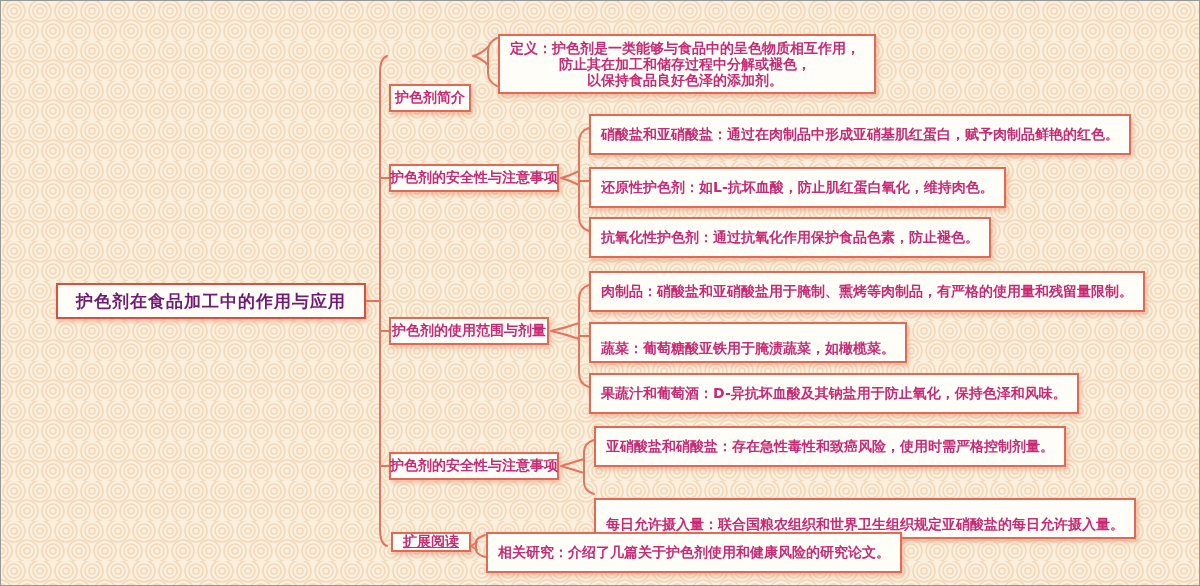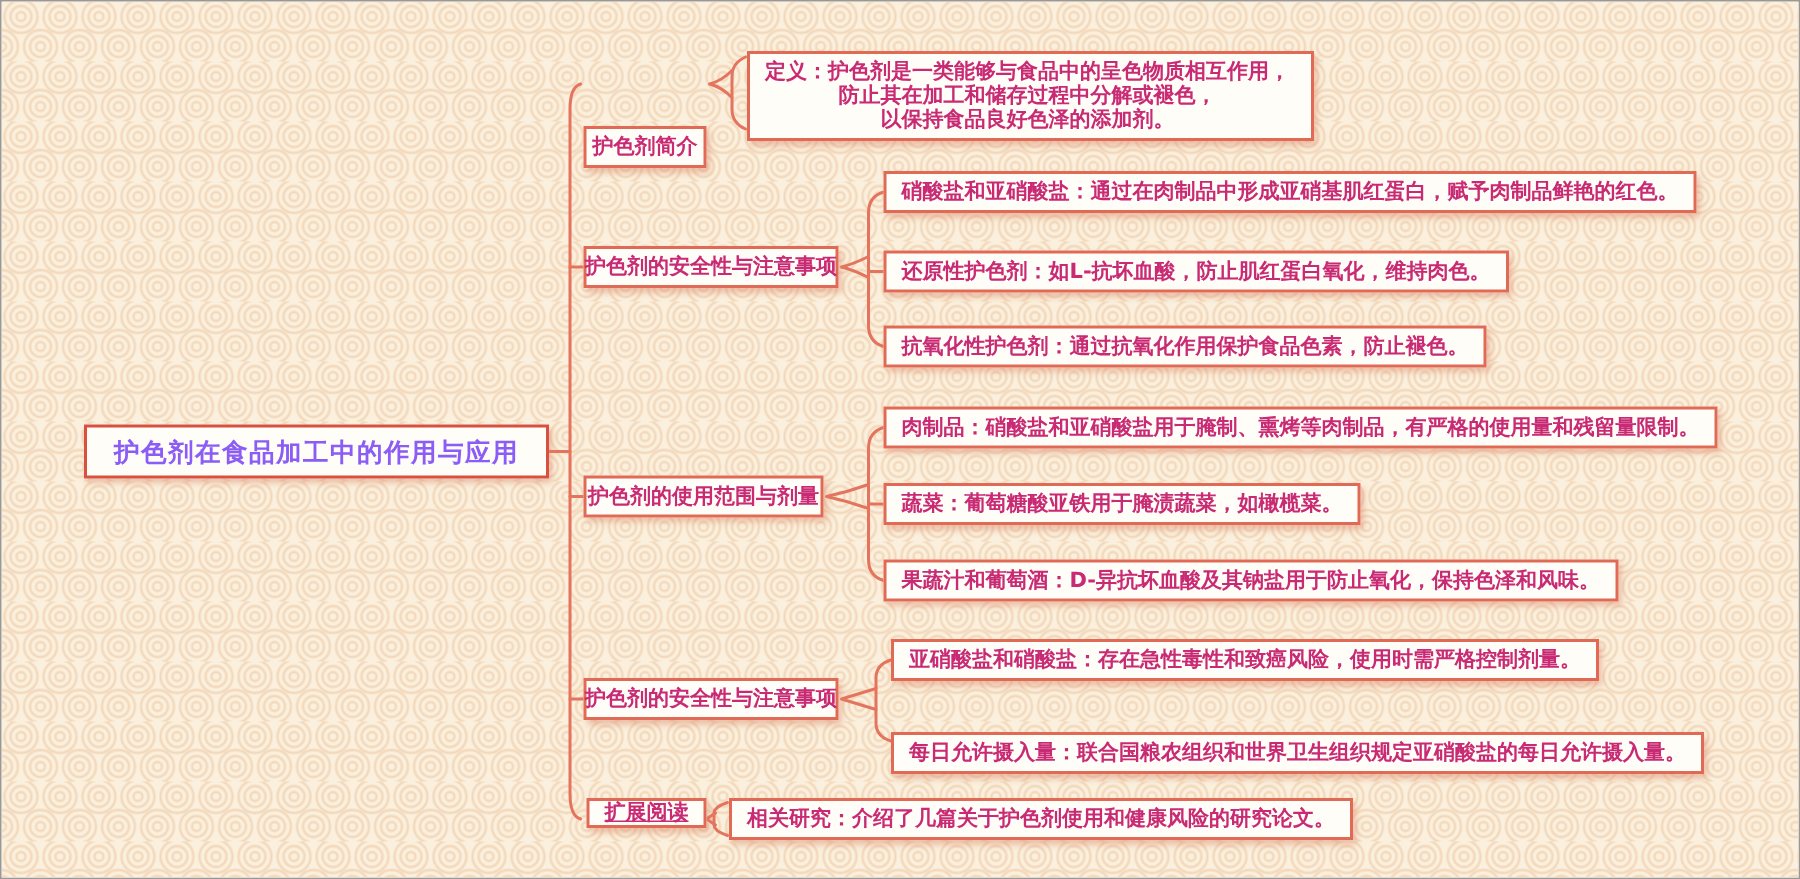--- a/index.html
+++ b/index.html
@@ -20,33 +20,33 @@
     border:2px solid #e06a55;
     color:#c92a74;
     font-weight:bold;
     white-space:nowrap;
     display:flex;align-items:center;
     box-shadow:2px 3px 4px rgba(220,135,105,.45);
     z-index:2;
   }
   .root-node{
     border-color:#d8503f;
-    color:#8b5cf6;
+    color:#701a75;
     font-size:17px;
     justify-content:center;
     letter-spacing:1px;
   }
   .topic{
     font-size:14px;
     justify-content:center;
   }
   .child{
     font-size:14px;
     padding:3px 10px;
-    height:28px;
+    height:41px;
   }
   .child.multiline{
     white-space:pre-line;
     height:auto;
     line-height:16px;
     padding:4px 10px;
   }
 </style>
 </head>
 <body>
@@ -137,21 +137,21 @@
   <div class="node child" style="left:588px;top:372px;">
     <span>果蔬汁和葡萄酒：D-异抗坏血酸及其钠盐用于防止氧化，保持色泽和风味。</span>
   </div>
 
   <div class="node topic" style="left:388px;top:451px;width:170px;height:28px;">
     <span>护色剂的安全性与注意事项</span>
   </div>
   <div class="node child" style="left:593px;top:425px;">
     <span>亚硝酸盐和硝酸盐：存在急性毒性和致癌风险，使用时需严格控制剂量。</span>
   </div>
-  <div class="node child" style="left:593px;top:487px;">
+  <div class="node child" style="left:593px;top:497px;align-items:flex-end;">
     <span>每日允许摄入量：联合国粮农组织和世界卫生组织规定亚硝酸盐的每日允许摄入量。</span>
   </div>
 
   <div class="node topic" style="left:390px;top:531px;width:80px;height:20px;text-decoration:underline;">
     <span>扩展阅读</span>
   </div>
   <div class="node child" style="left:485px;top:531px;">
     <span>相关研究：介绍了几篇关于护色剂使用和健康风险的研究论文。</span>
   </div>
 

